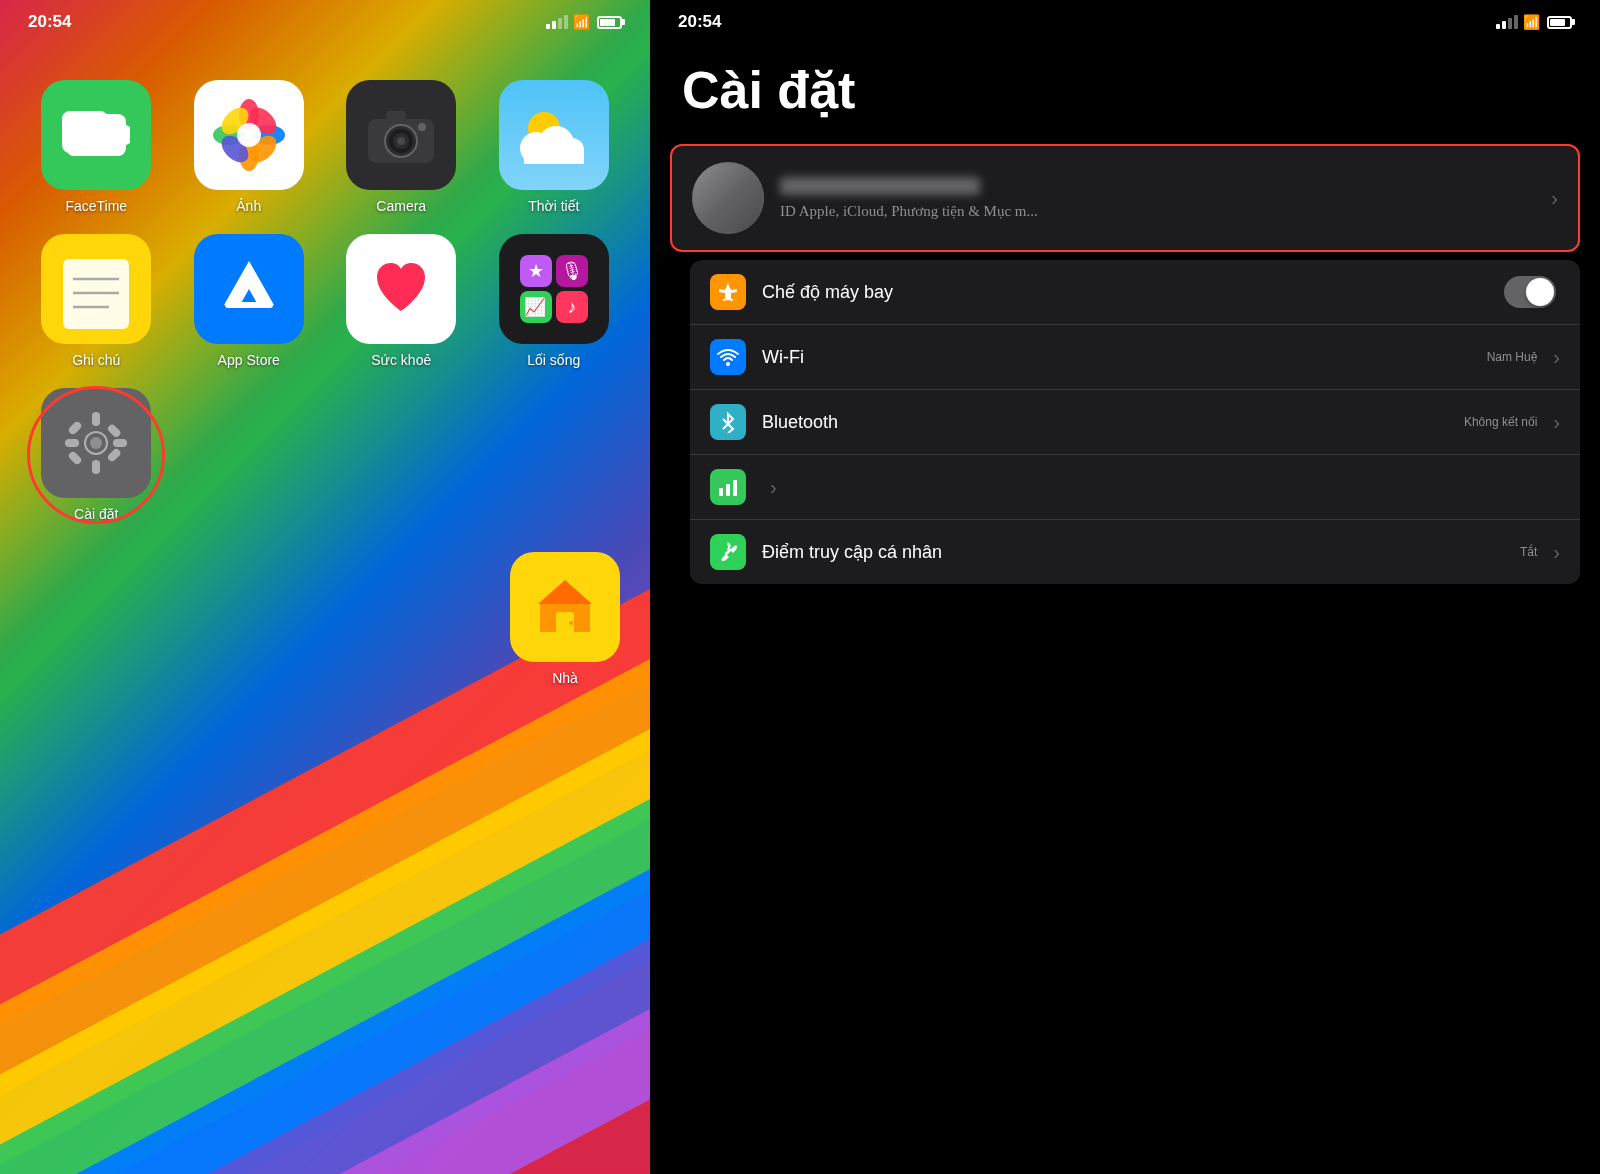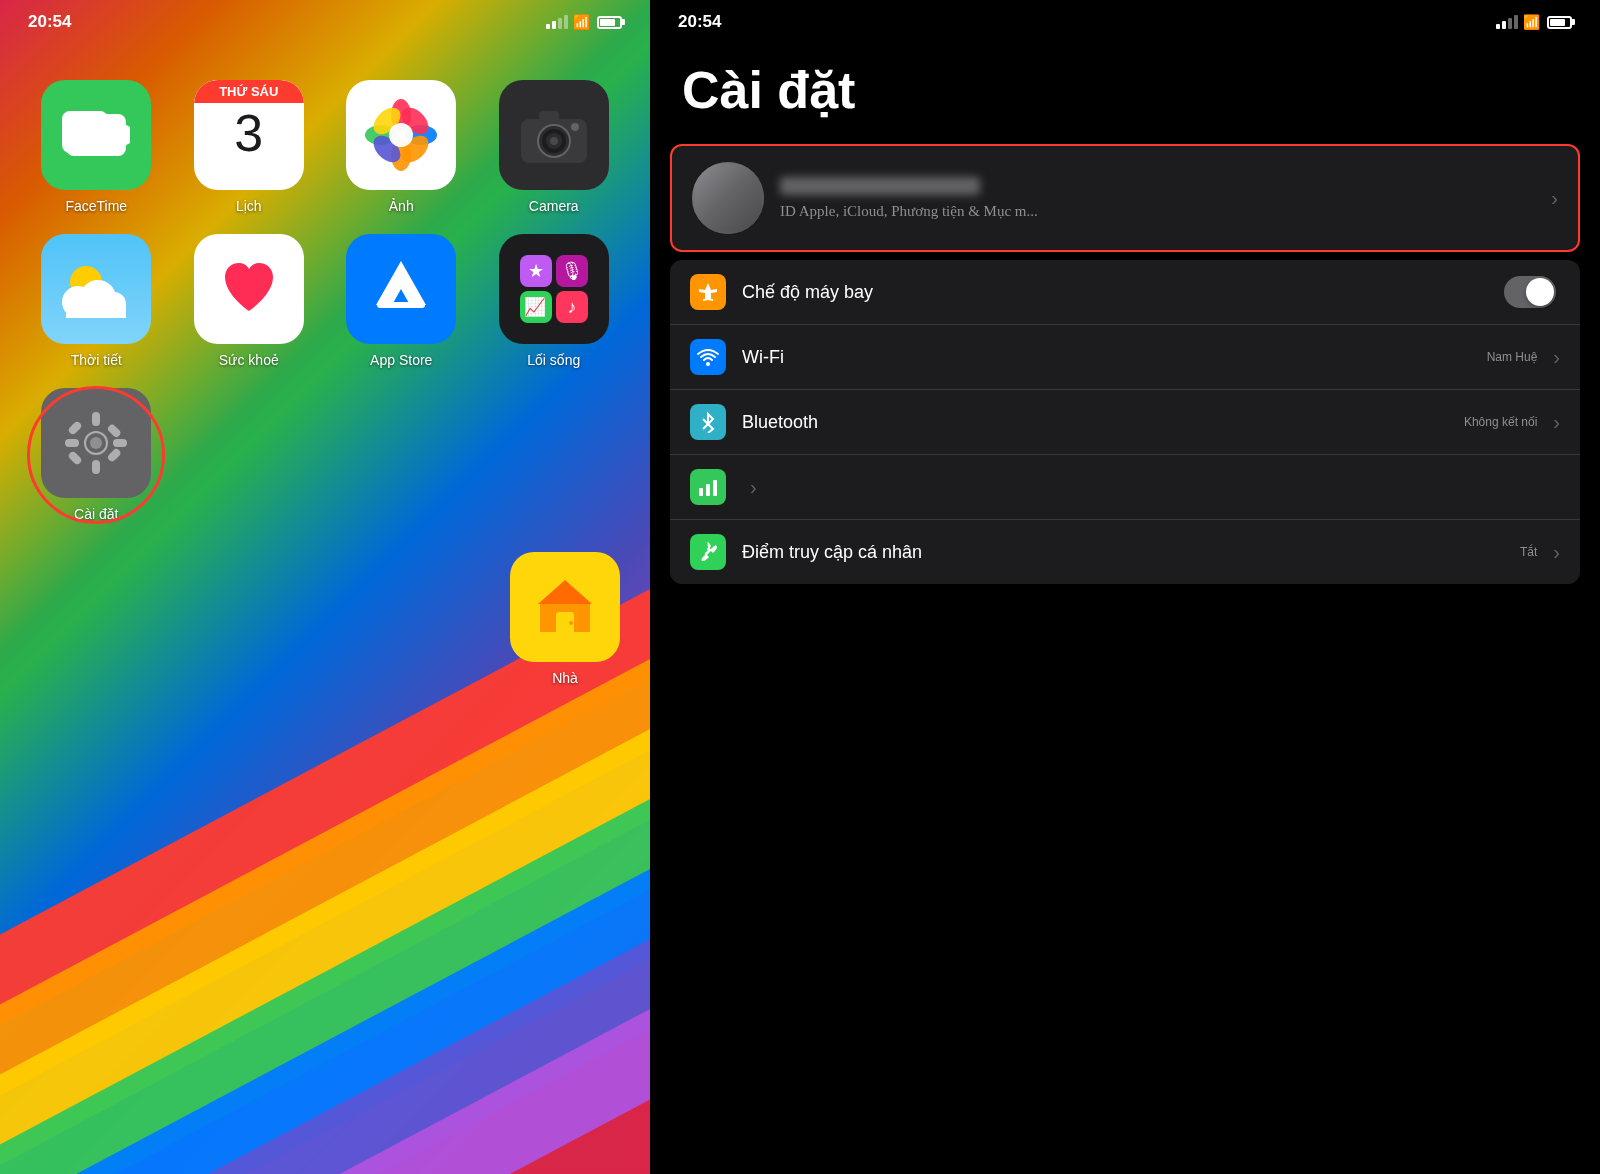--- a/index.html
+++ b/index.html
@@ -333,20 +333,21 @@
     }
 
     .chevron {
       color: #636366;
       font-size: 20px;
       margin-left: 8px;
     }
 
     
     .settings-list {
+      padding-left: 20px;
     }
 
     .settings-section {
       margin: 0 20px 8px 20px;
       background: #1c1c1e;
       border-radius: 12px;
       overflow: hidden;
     }
 
     .settings-row {
@@ -449,27 +450,20 @@
     <div class="app-item">
       <div class="app-icon icon-facetime">
         <svg width="68" height="48" viewBox="0 0 68 48">
           <rect x="0" y="0" width="46" height="42" rx="8" fill="white"></rect>
           <polygon points="50,6 68,16 68,32 50,42" fill="white"></polygon>
         </svg>
       </div>
       <span class="app-label">FaceTime</span>
     </div>
 
-    <div class="app-item">
-      <div class="app-icon icon-calendar">
-        <div class="cal-header">THỨ SÁU</div>
-        <div class="cal-number">3</div>
-      </div>
-      <span class="app-label">Lịch</span>
-    </div>
 
     <div class="app-item">
       <div class="app-icon icon-photos">
         <svg width="80" height="80" viewBox="0 0 80 80">
 
           <ellipse cx="40" cy="20" rx="10" ry="16" fill="#ff2d55" opacity="0.9"></ellipse>
           <ellipse cx="40" cy="60" rx="10" ry="16" fill="#ff9500" opacity="0.9"></ellipse>
           <ellipse cx="20" cy="40" rx="16" ry="10" fill="#34c759" opacity="0.9"></ellipse>
           <ellipse cx="60" cy="40" rx="16" ry="10" fill="#007aff" opacity="0.9"></ellipse>
           <ellipse cx="26" cy="26" rx="10" ry="16" fill="#ffd60a" opacity="0.9" transform="rotate(45 26 26)"></ellipse>
@@ -504,41 +498,52 @@
           <circle cx="30" cy="28" r="16" fill="#ffcc00"></circle>
           <circle cx="22" cy="48" r="16" fill="white"></circle>
           <circle cx="42" cy="44" r="18" fill="white"></circle>
           <circle cx="58" cy="50" r="12" fill="white"></circle>
           <rect x="10" y="50" width="60" height="14" fill="white"></rect>
         </svg>
       </div>
       <span class="app-label">Thời tiết</span>
     </div>
 
-
+    <div class="app-item">
+      <div class="app-icon icon-notes">
+        <svg width="74" height="80" viewBox="0 0 74 80">
+          <rect x="4" y="10" width="66" height="70" rx="6" fill="#fffde7"></rect>
+          <line x1="14" y1="30" x2="60" y2="30" stroke="#aaa" stroke-width="2.5"></line>
+          <line x1="14" y1="44" x2="60" y2="44" stroke="#aaa" stroke-width="2.5"></line>
+          <line x1="14" y1="58" x2="50" y2="58" stroke="#aaa" stroke-width="2.5"></line>
+        </svg>
+      </div>
+      <span class="app-label">Ghi chú</span>
+    </div>
+
+
+    <div class="app-item">
+      <div class="app-icon icon-appstore">
+        <svg width="66" height="72" viewBox="0 0 66 72">
+
+          <path d="M33 8 L58 52 H42 L33 36 L24 52 H8 Z" fill="white"></path>
+          <line x1="12" y1="52" x2="54" y2="52" stroke="white" stroke-width="6" stroke-linecap="round"></line>
+        </svg>
+      </div>
+      <span class="app-label">App Store</span>
+    </div>
 
     <div class="app-item">
       <div class="app-icon icon-health">
         <svg width="80" height="80" viewBox="0 0 80 80">
           <rect width="80" height="80" rx="24" fill="white"></rect>
           <path d="M40 62 C40 62 16 46 16 28 C16 20 22 14 30 14 C34 14 38 16 40 20 C42 16 46 14 50 14 C58 14 64 20 64 28 C64 46 40 62 40 62 Z" fill="#ff2d55"></path>
         </svg>
       </div>
       <span class="app-label">Sức khoẻ</span>
-    </div>
-
-    <div class="app-item">
-      <div class="app-icon icon-appstore">
-        <svg width="66" height="72" viewBox="0 0 66 72">
-
-          <path d="M33 8 L58 52 H42 L33 36 L24 52 H8 Z" fill="white"></path>
-          <line x1="12" y1="52" x2="54" y2="52" stroke="white" stroke-width="6" stroke-linecap="round"></line>
-        </svg>
-      </div>
-      <span class="app-label">App Store</span>
     </div>
 
     <div class="app-item">
       <div class="app-icon icon-lifestyle">
         <svg width="80" height="80" viewBox="0 0 80 80">
           <rect width="80" height="80" rx="22" fill="#1c1c1e"></rect>
 
           <rect x="6" y="6" width="32" height="32" rx="8" fill="#bf5af2"></rect>
           <text x="22" y="28" text-anchor="middle" fill="white" font-size="18">★</text>
 

